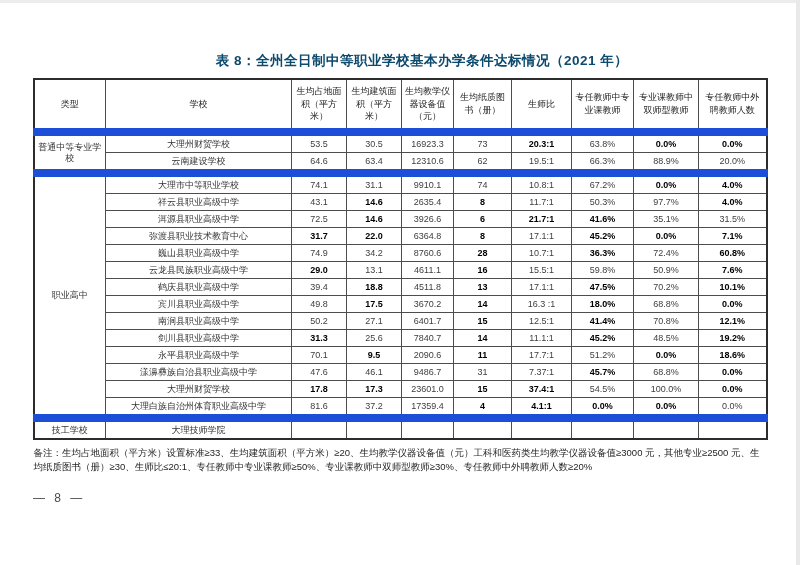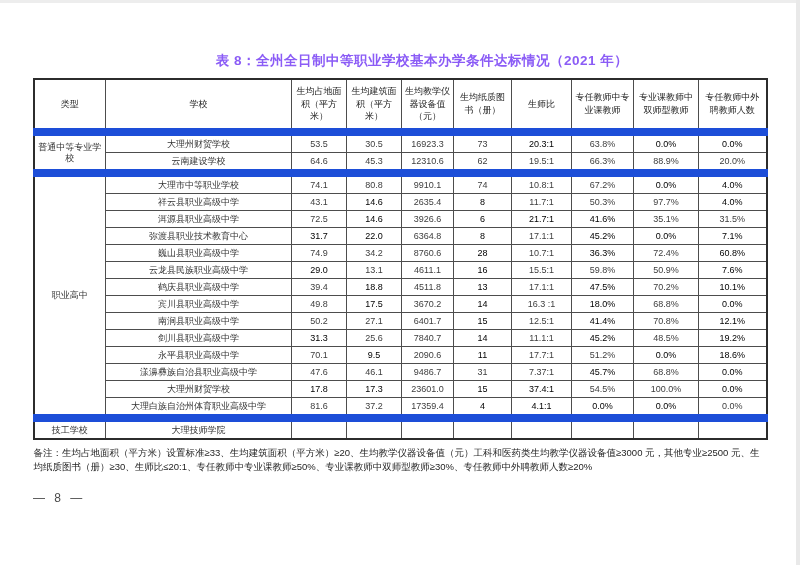--- a/index.html
+++ b/index.html
@@ -3,41 +3,41 @@
 <meta charset="utf-8">
 <style>
   html,body{margin:0;padding:0;}
   body{
     width:800px;height:565px;background:#ffffff;position:relative;overflow:hidden;
     font-family:"Liberation Sans","DejaVu Sans",sans-serif;
   }
   .scan-edge-top{position:absolute;left:0;top:0;width:800px;height:3px;background:#ededed;}
   .scan-edge-right{position:absolute;right:0;top:0;width:4px;height:565px;background:#e9e9e9;}
   .title{
-    padding-top:52px;text-align:center;font-size:13.5px;font-weight:bold;color:#8b5cf6;
+    padding-top:52px;text-align:center;font-size:13.5px;font-weight:bold;color:#0c4a6e;
     letter-spacing:0.5px;
     margin-left:44px;
   }
   table{
     border-collapse:collapse;table-layout:fixed;width:733px;margin:8px auto 0;
     border:2px solid #2c2c2c;
   }
   th,td{
     border:1px solid #4d4d4d;text-align:center;vertical-align:middle;
     padding:0 2px;overflow:hidden;
   }
   th{
     font-size:9px;font-weight:normal;color:#222;height:48px;line-height:1.4;
   }
   td{
     font-size:9px;color:#3d3d3d;height:16px;line-height:1.15;
   }
   td.cat{color:#333;}
   td.school{color:#333;}
-  td.b{font-weight:normal;color:#000;}
+  td.b{font-weight:bold;color:#000;}
   tr.group-start td{border-top:8px solid #1d4ed8;}
   .note{
     width:733px;margin:6px auto 16px;font-size:9.5px;color:#1e1e1e;line-height:1.5;
     text-align:left;
   }
   .pageno{
     position:absolute;left:33px;top:491px;font-size:12px;color:#4a4a4a;letter-spacing:3px;
   }
 </style>
 </head>
@@ -84,33 +84,33 @@
         <td>16923.3</td>
         <td>73</td>
         <td class="b">20.3:1</td>
         <td>63.8%</td>
         <td class="b">0.0%</td>
         <td class="b">0.0%</td>
       </tr>
       <tr>
         <td class="school">云南建设学校</td>
         <td>64.6</td>
-        <td>45.3</td>
+        <td>63.4</td>
         <td>12310.6</td>
         <td>62</td>
         <td>19.5:1</td>
         <td>66.3%</td>
         <td>88.9%</td>
         <td>20.0%</td>
       </tr>
       <tr class="group-start">
         <td rowspan="14" class="cat">职业高中</td>
         <td class="school">大理市中等职业学校</td>
         <td>74.1</td>
-        <td>80.8</td>
+        <td>31.1</td>
         <td>9910.1</td>
         <td>74</td>
         <td>10.8:1</td>
         <td>67.2%</td>
         <td class="b">0.0%</td>
         <td class="b">4.0%</td>
       </tr>
       <tr>
         <td class="school">祥云县职业高级中学</td>
         <td>43.1</td>

